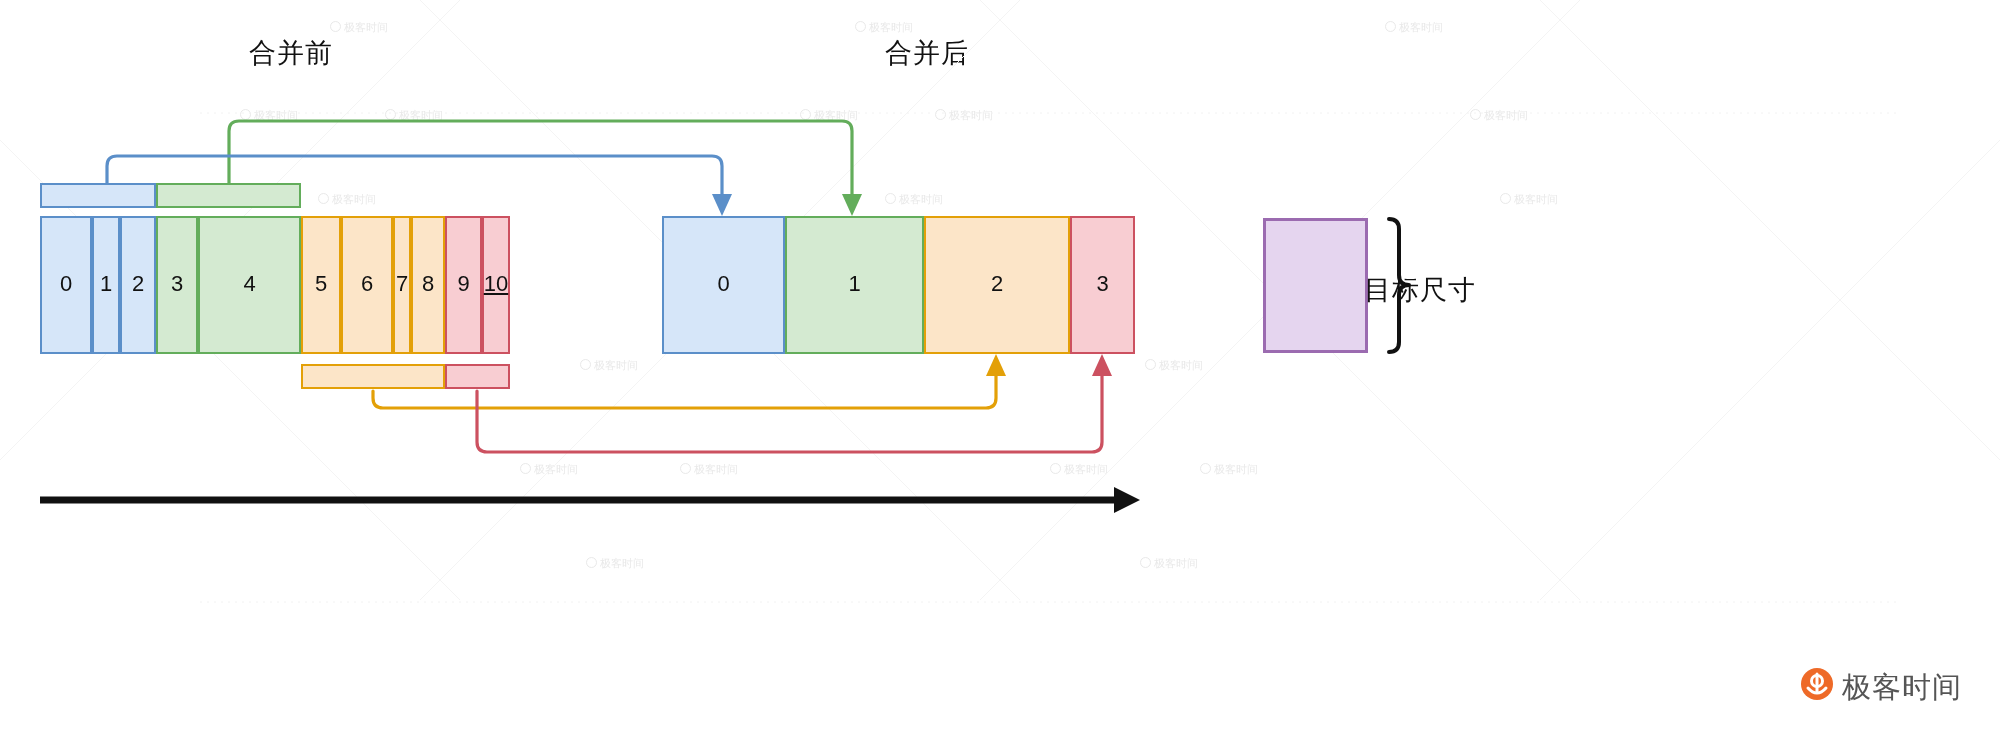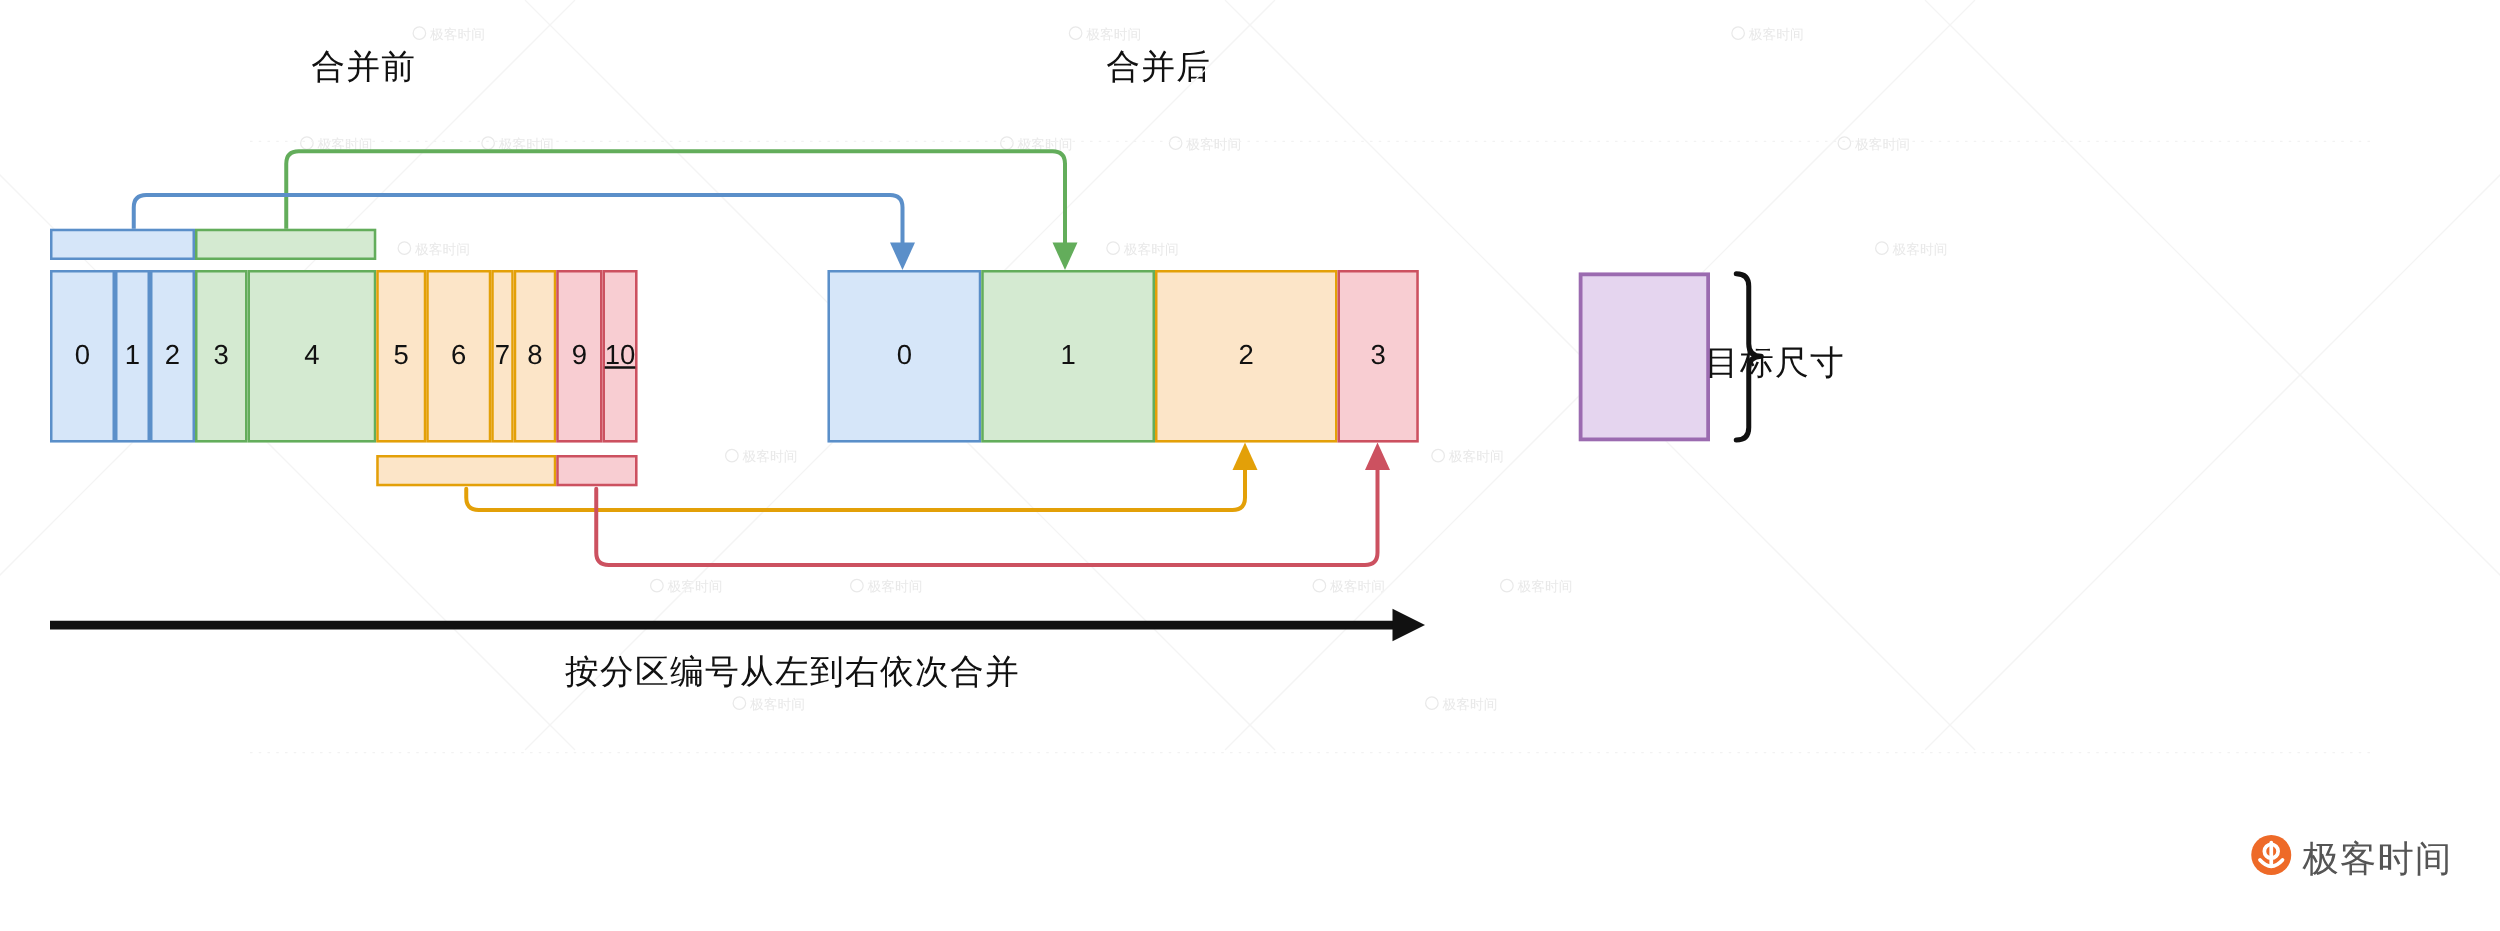--- a/index.html
+++ b/index.html
@@ -204,20 +204,19 @@
       <div class="seg" style="left: 924px; top: 216px; width: 146px; height: 138px; background: rgb(252, 229, 200); border: 2.5px solid rgb(227, 160, 8);"></div>
       <div class="cell-num" style="left: 924px; width: 146px; top: 271px;">2</div>
       <div class="seg" style="left: 1070px; top: 216px; width: 65px; height: 138px; background: rgb(248, 205, 210); border: 2.5px solid rgb(204, 81, 96);"></div>
       <div class="cell-num" style="left: 1070px; width: 65px; top: 271px;">3</div>
     </div>
 
   <div id="target-box" class="seg" style="left: 1263px; top: 218px; width: 105px; height: 135px; background: rgb(229, 213, 239); border: 3px solid rgb(155, 107, 176);"></div>
 
   <div class="label brace-label" style="left:1364px; top:272px;">目标尺寸</div>
 
-  <div class="label footer-label" style="left:452px; top:519px;">按分区编号从左到右依次合并</div>
 
   <div class="logo-wrap" style="left:1801px; top:668px;">
     <div style="width:32px;height:32px;"></div>
     <div class="logo-text">极客时间</div>
   </div>
 
 </div>
 
 </body></html>

